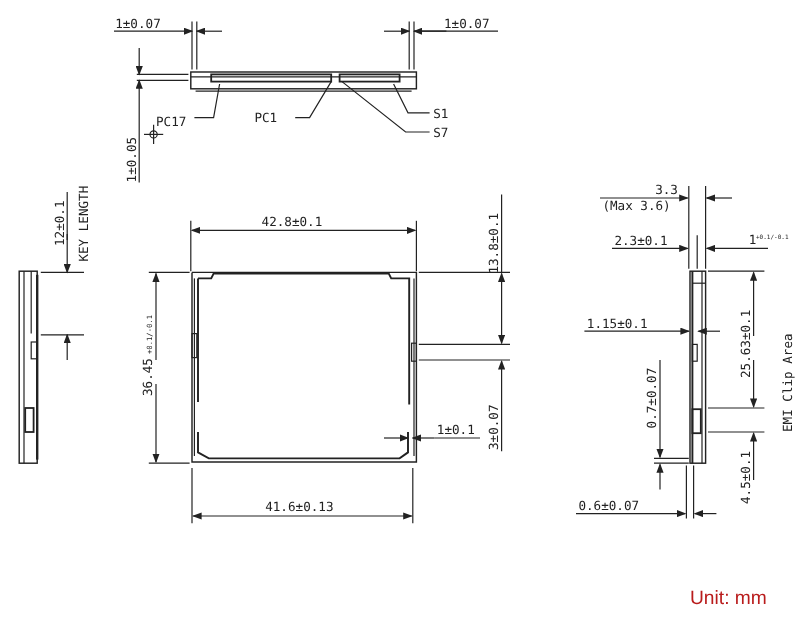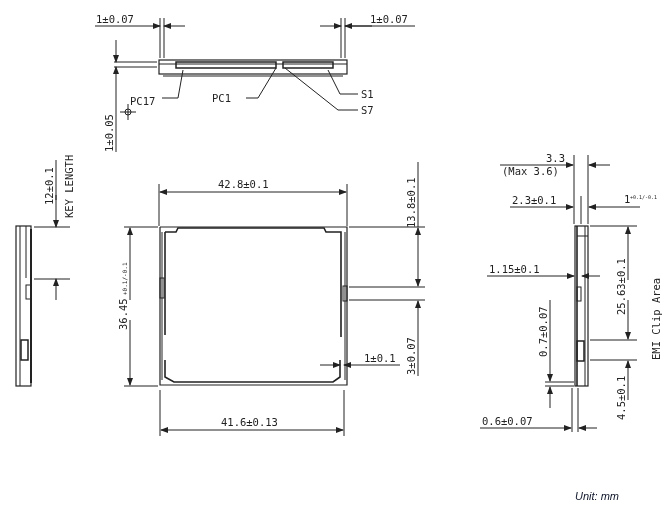--- a/index.html
+++ b/index.html
@@ -2,21 +2,21 @@
 <html><head>
 <meta charset="utf-8">
 <style>
   html, body { margin: 0; padding: 0; background: #ffffff; }
   body { width: 672px; height: 515px; position: relative; overflow: hidden;
          font-family: "DejaVu Sans Mono", monospace; }
   svg { position: absolute; left: 0; top: 0; }
   .dim { font-family: "DejaVu Sans Mono", monospace; font-size: 10.5px; fill: #222; }
   .lbl { font-family: "DejaVu Sans Mono", monospace; font-size: 10.5px; fill: #222; }
   .unit { position: absolute; left: 575px; top: 490px; font-family: "Liberation Sans", sans-serif;
-          font-size: 11px; color: #0f172a; font-style: italic; }
+          font-size: 16px; color: #b91c1c; }
 </style>
 </head>
 <body>
 
 <svg width="672" height="515" viewBox="0 0 672 515" stroke="#222" fill="none" stroke-width="1">
   <defs>
     <marker id="arr" markerWidth="8" markerHeight="6" refX="7" refY="3" orient="auto">
       <path d="M0,0 L8,3 L0,6 Z" fill="#222" stroke="none"></path>
     </marker>
   </defs>

